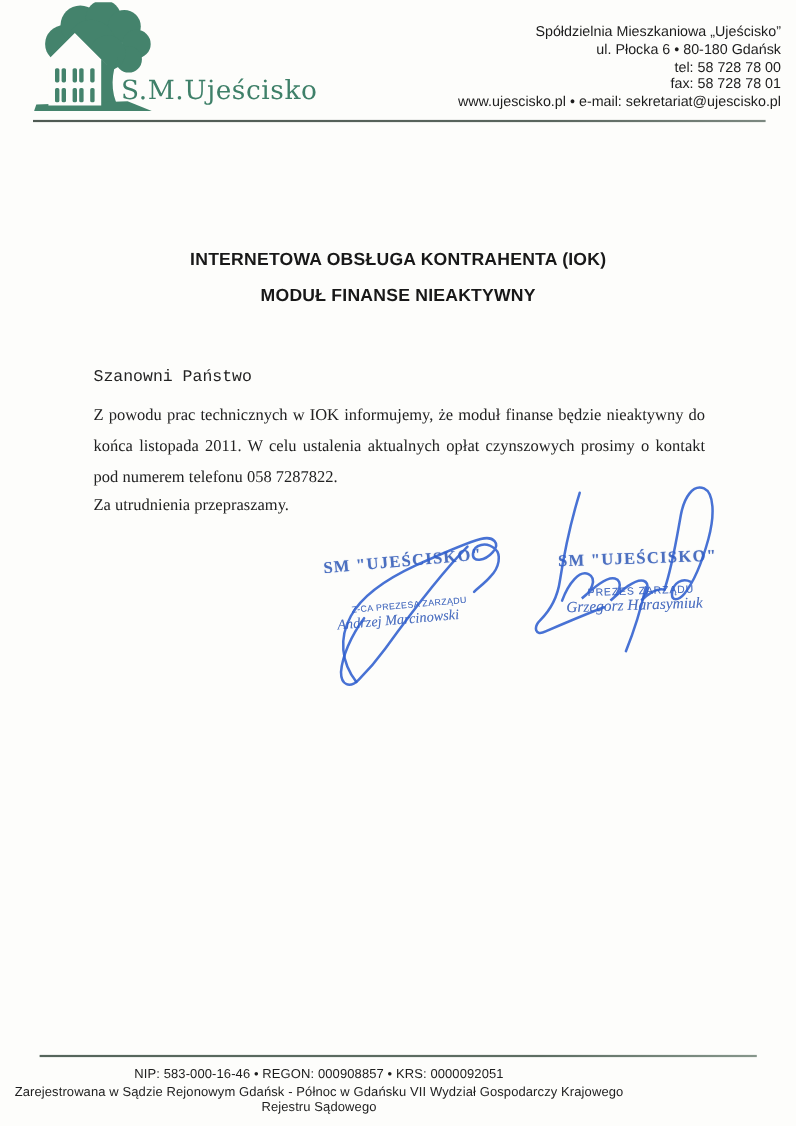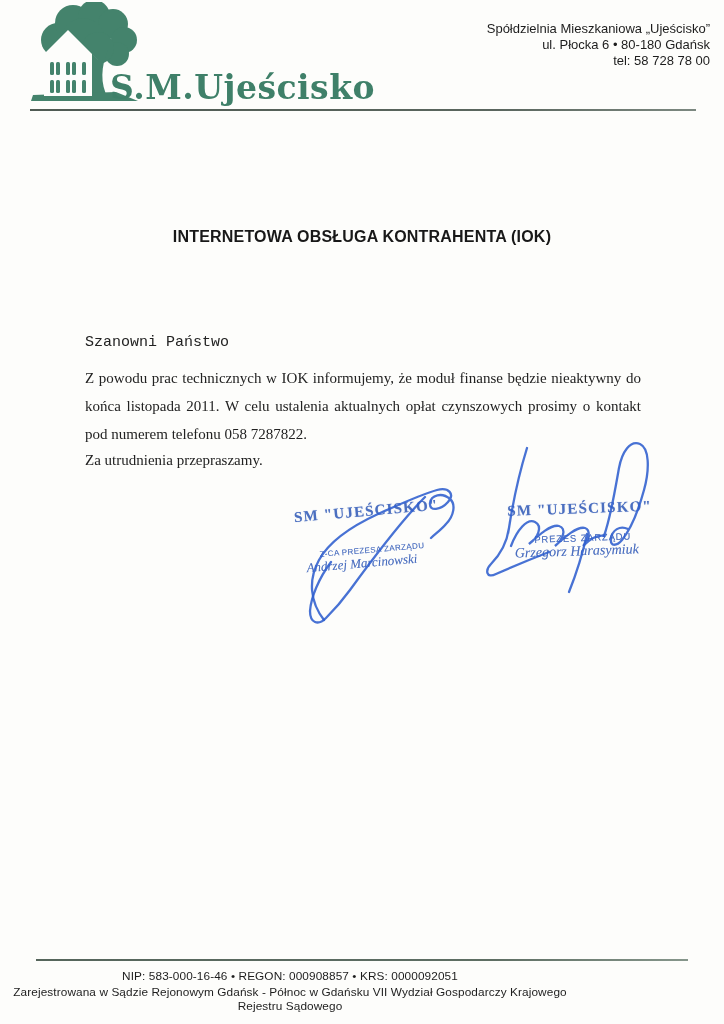--- a/index.html
+++ b/index.html
@@ -6,22 +6,22 @@
   #page {
     position:relative; width:724px; height:1024px; margin:0 auto;
     background:#fdfdfb; overflow:hidden;
     font-family:"Liberation Sans", sans-serif; color:#1e1e1e;
   }
 
   
   .logo-svg { position:absolute; left:28px; top:2px; width:110px; height:104px; }
   .wordmark {
     position:absolute; left:110px; top:68px;
-    font-family:"DejaVu Serif", serif; font-weight:bold;
-    font-size:33px; letter-spacing:0.5px; color:#3f8069;
+    font-family:"DejaVu Serif", serif; font-weight:normal;
+    font-size:24px; letter-spacing:0.5px; color:#3f8069;
   }
   .contact {
     position:absolute; top:21px; right:14px; text-align:right;
     font-size:13px; line-height:15.8px; color:#1d1d1d;
   }
   .rule-top {
     position:absolute; left:30px; top:109px; width:666px; height:2px;
     background:linear-gradient(90deg,#4f5a53 0%,#5a665e 70%,#7c8880 100%);
   }
 
@@ -114,25 +114,28 @@
       <rect x="54" y="78" width="4" height="13" rx="1.5"></rect>
     </g>
   </svg>
 
   <div class="wordmark">S.M.Ujeścisko</div>
 
   <div class="contact">
     <div>Spółdzielnia Mieszkaniowa „Ujeścisko”</div>
     <div>ul. Płocka 6 • 80-180 Gdańsk</div>
     <div>tel: 58 728 78 00</div>
+    <div>fax: 58 728 78 01</div>
+    <div>www.ujescisko.pl • e-mail: sekretariat@ujescisko.pl</div>
   </div>
 
   <div class="rule-top"></div>
 
   <div class="title-line title-1">INTERNETOWA OBSŁUGA KONTRAHENTA (IOK)</div>
+  <div class="title-line title-2">MODUŁ FINANSE NIEAKTYWNY</div>
 
   <div class="serif greeting">Szanowni Państwo</div>
   <div class="serif para">Z powodu prac technicznych w IOK informujemy, że moduł finanse będzie nieaktywny do końca listopada 2011. W celu ustalenia aktualnych opłat czynszowych prosimy o kontakt pod numerem telefonu 058 7287822.</div>
   <div class="serif closing">Za utrudnienia przepraszamy.</div>
 
   <div class="stamp stamp-left">
     <div class="stamp-co">SM "UJEŚCISKO"</div>
     <div class="stamp-role">Z-CA PREZESA ZARZĄDU</div>
     <div class="stamp-name">Andrzej Marcinowski</div>
   </div>

